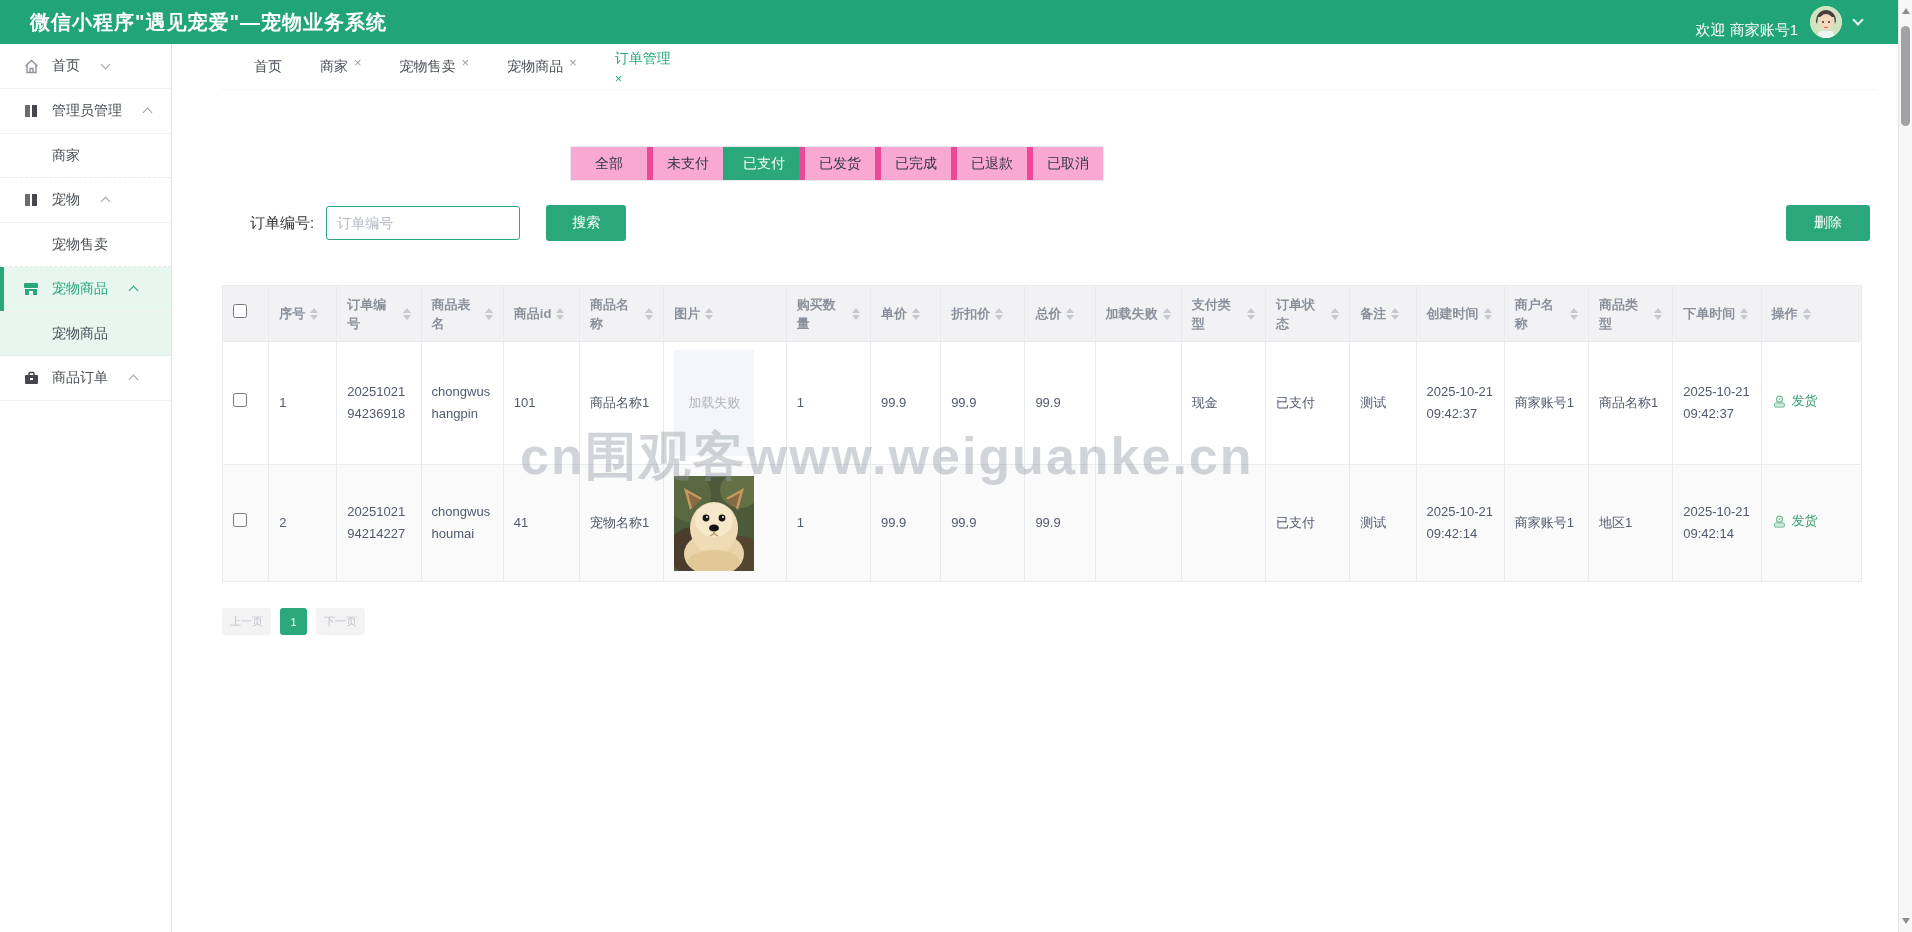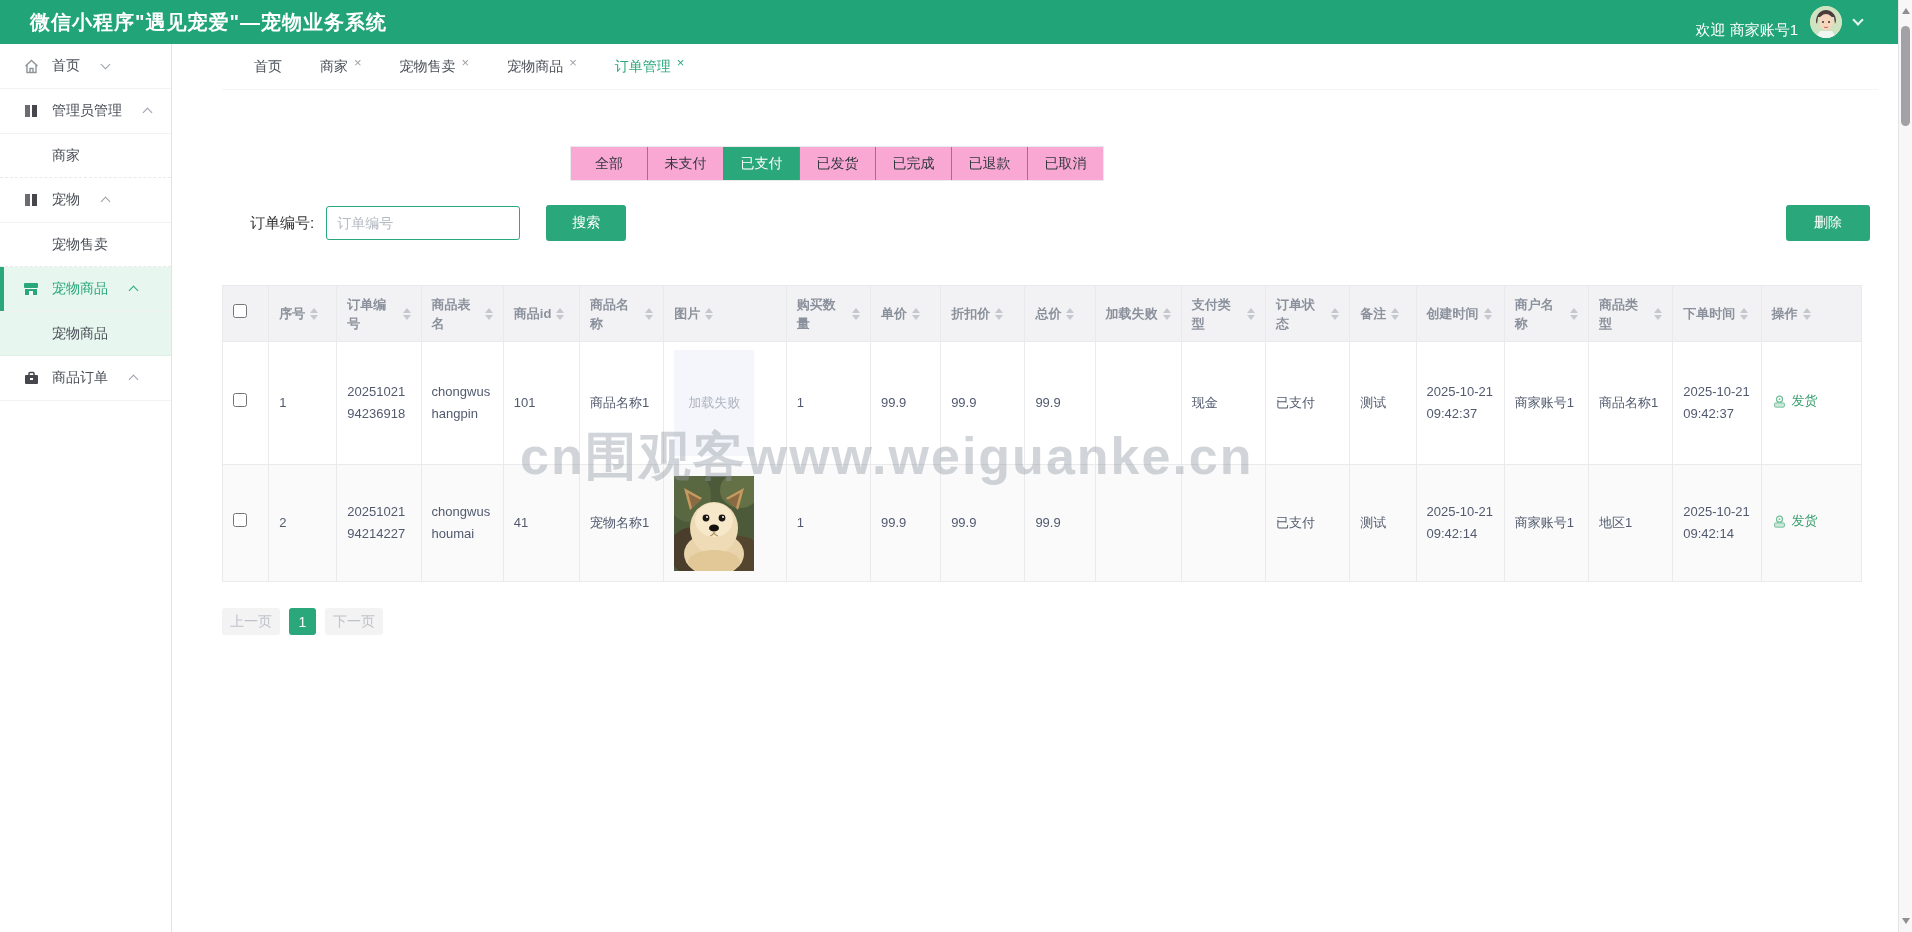--- a/index.html
+++ b/index.html
@@ -34,27 +34,27 @@
   .side-item.active::before { content:""; position:absolute; left:0; top:0; bottom:0; width:4px; background:#2aa87b; }
   .side-sub.active-area { background:#e7f6ef; border-bottom:1px solid #e0efe7; }
 
   
   .main { flex:1; position:relative; padding:0 34px 0 50px; }
 
   .tabbar { height:46px; display:flex; align-items:center; gap:38px; padding-left:32px;
     border-bottom:1px solid #f5f5f6; }
   .tabbar .tab { display:flex; align-items:flex-start; gap:6px; font-size:14px; color:#4a4f57; cursor:pointer; }
   .tabbar .tab .x { font-size:13px; color:#9aa0a6; line-height:10px; cursor:pointer; }
-  .tabbar .tab.active { color:#2aa87b; }
+  .tabbar .tab.active { color:#2aa87b;flex-direction:column; }
   .tabbar .tab.active .x { color:#2aa87b; }
 
   
   .filters { margin:56px 0 0 348px; display:inline-flex; border:1px solid #e8eaec; background:#f9a8d4; }
   .filters .f { min-width:76px; padding:0 14px; height:33px; line-height:33px; text-align:center;
-    font-size:14px; color:#33383f; cursor:pointer; border-left:1px solid #ec4899; }
+    font-size:14px; color:#33383f; cursor:pointer; border-left:6px solid #ec4899; }
   .filters .f:first-child { border-left:none; }
   .filters .f.active { background:#2aa87b; color:#fff; border-left-color:#2aa87b; }
 
   
   .search-row { margin-top:24px; display:flex; align-items:center; }
   .search-row .lbl { font-size:15px; color:#333; margin-left:28px; }
   .search-row input { width:194px; height:34px; border:1px solid #2aa87b; border-radius:3px;
     margin-left:12px; padding:0 10px; font-size:14px; color:#515a6e; outline:none; }
   .search-row input::placeholder { color:#b4b9c2; }
   .btn { height:36px; border:none; border-radius:3px; background:#2aa87b; color:#fff;
@@ -82,21 +82,21 @@
   .pet-photo { width:80px; height:95px; display:block; }
   .action-link { color:#39a06d; cursor:pointer; display:inline-flex; align-items:center; gap:5px; font-size:13px; }
 
   
   .watermark { position:absolute; left:520px; top:422px; font-size:52px; font-weight:bold;
     color:rgba(145,152,162,0.42); letter-spacing:2px; pointer-events:none; white-space:nowrap; z-index:4; }
 
   
   .pager { margin-top:26px; display:flex; gap:9px; align-items:center; }
   .pg { height:27px; min-width:27px; padding:0 8px; display:flex; align-items:center; justify-content:center;
-    font-size:14px; border-radius:3px; cursor:pointer; }
+    font-size:11px; border-radius:3px; cursor:pointer; }
   .pg.dis { background:#f3f3f4; color:#bfc3c9; }
   .pg.cur { background:#2aa87b; color:#fff; }
 
   
   .scrollbar { position:fixed; right:0; top:0; bottom:0; width:14px; background:#f7f7f8;
     border-left:1px solid #e4e4e6; z-index:50; }
   .sb-arrow { position:absolute; left:3px; width:0; height:0; border-left:4px solid transparent; border-right:4px solid transparent; }
   .sb-up { top:8px; border-bottom:6px solid #8e8e93; }
   .sb-down { bottom:8px; border-top:6px solid #8e8e93; }
   .sb-thumb { position:absolute; left:2px; top:26px; width:9px; height:100px; background:#a2a2a6; border-radius:5px; }

